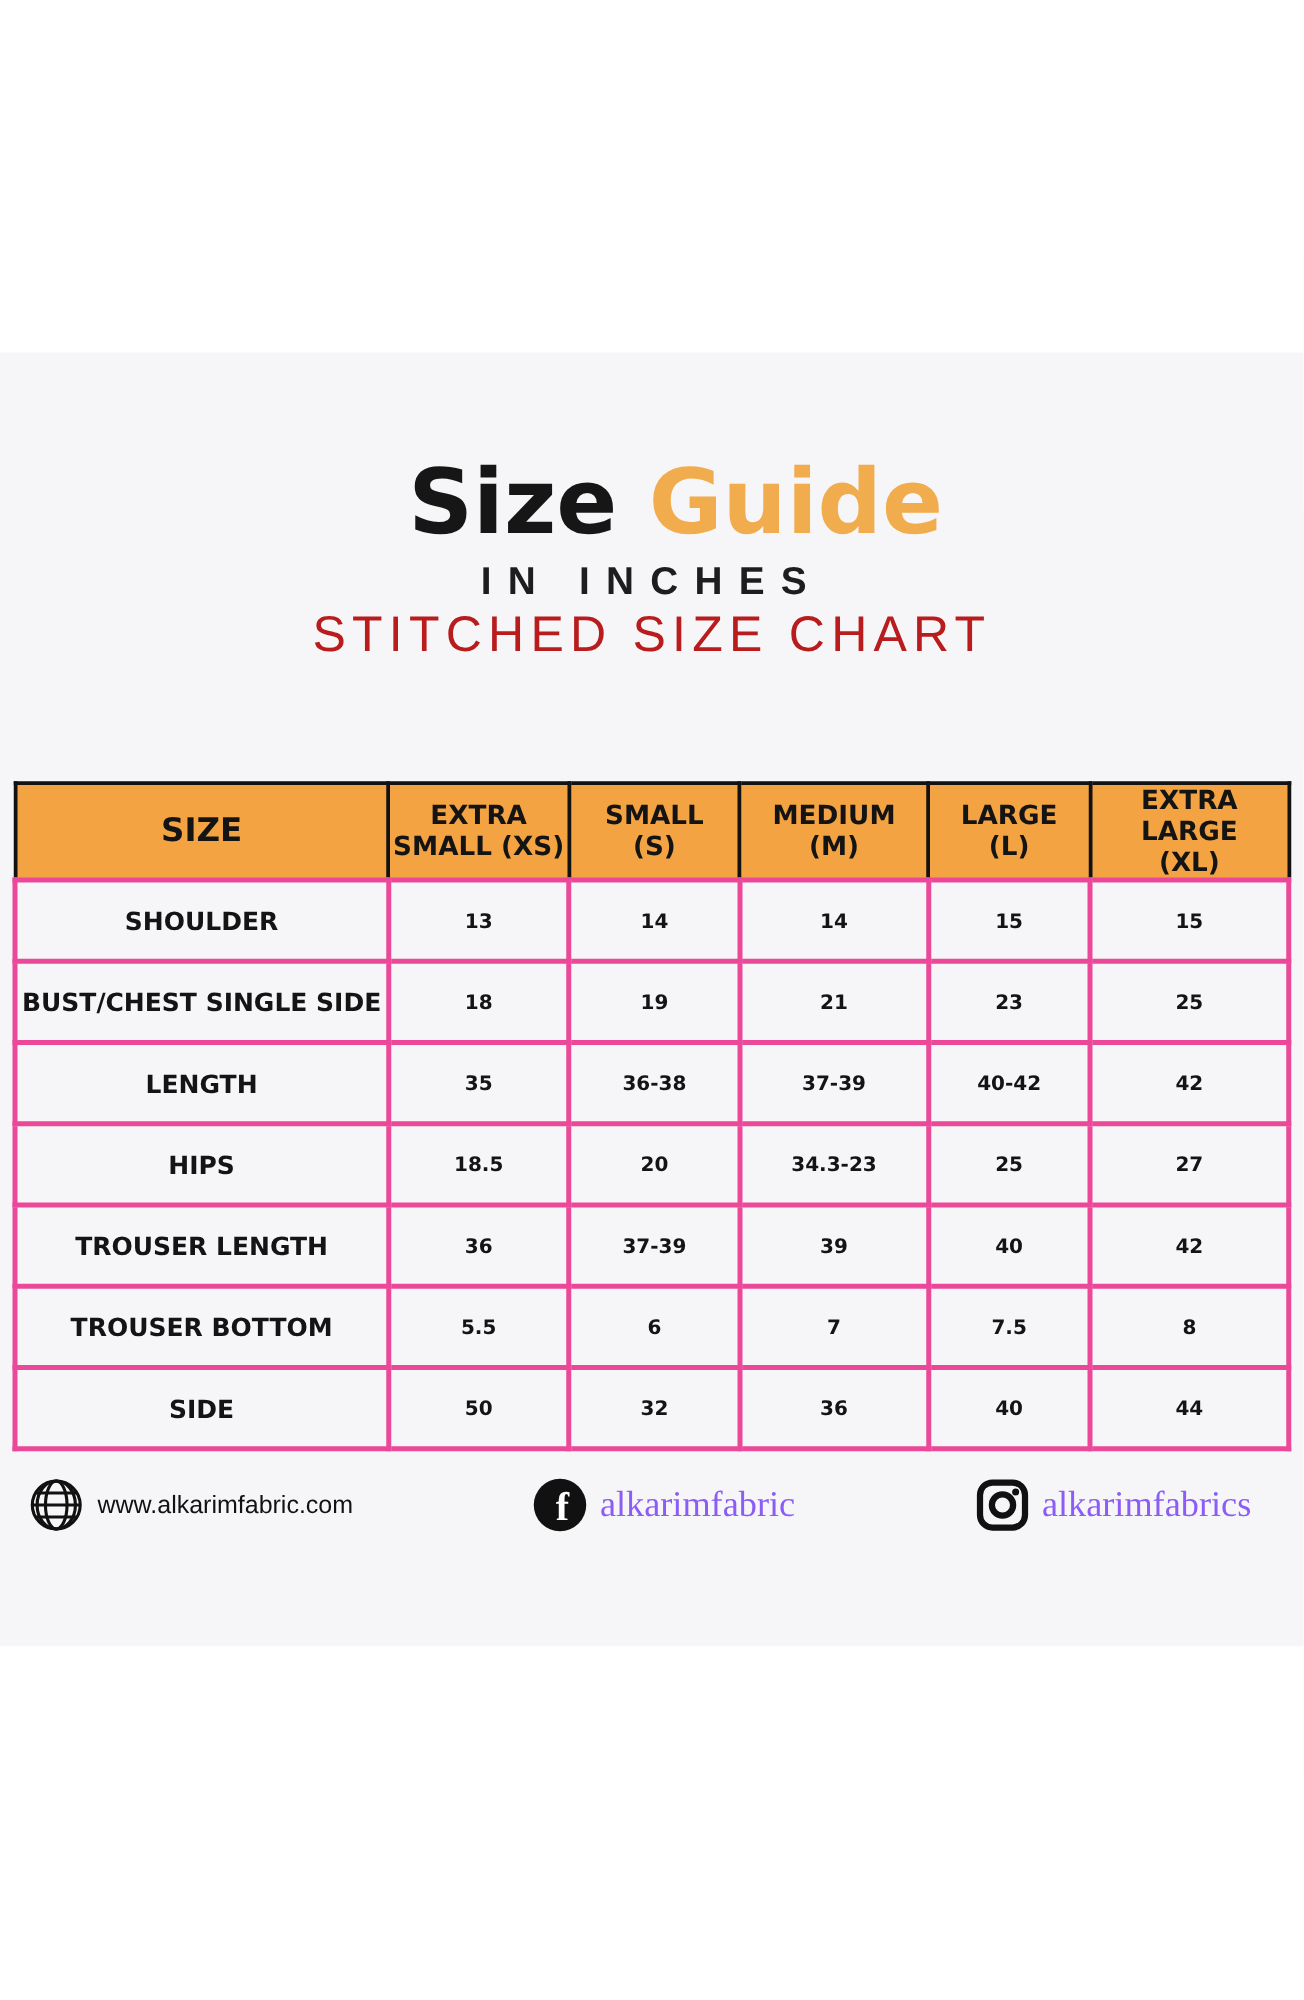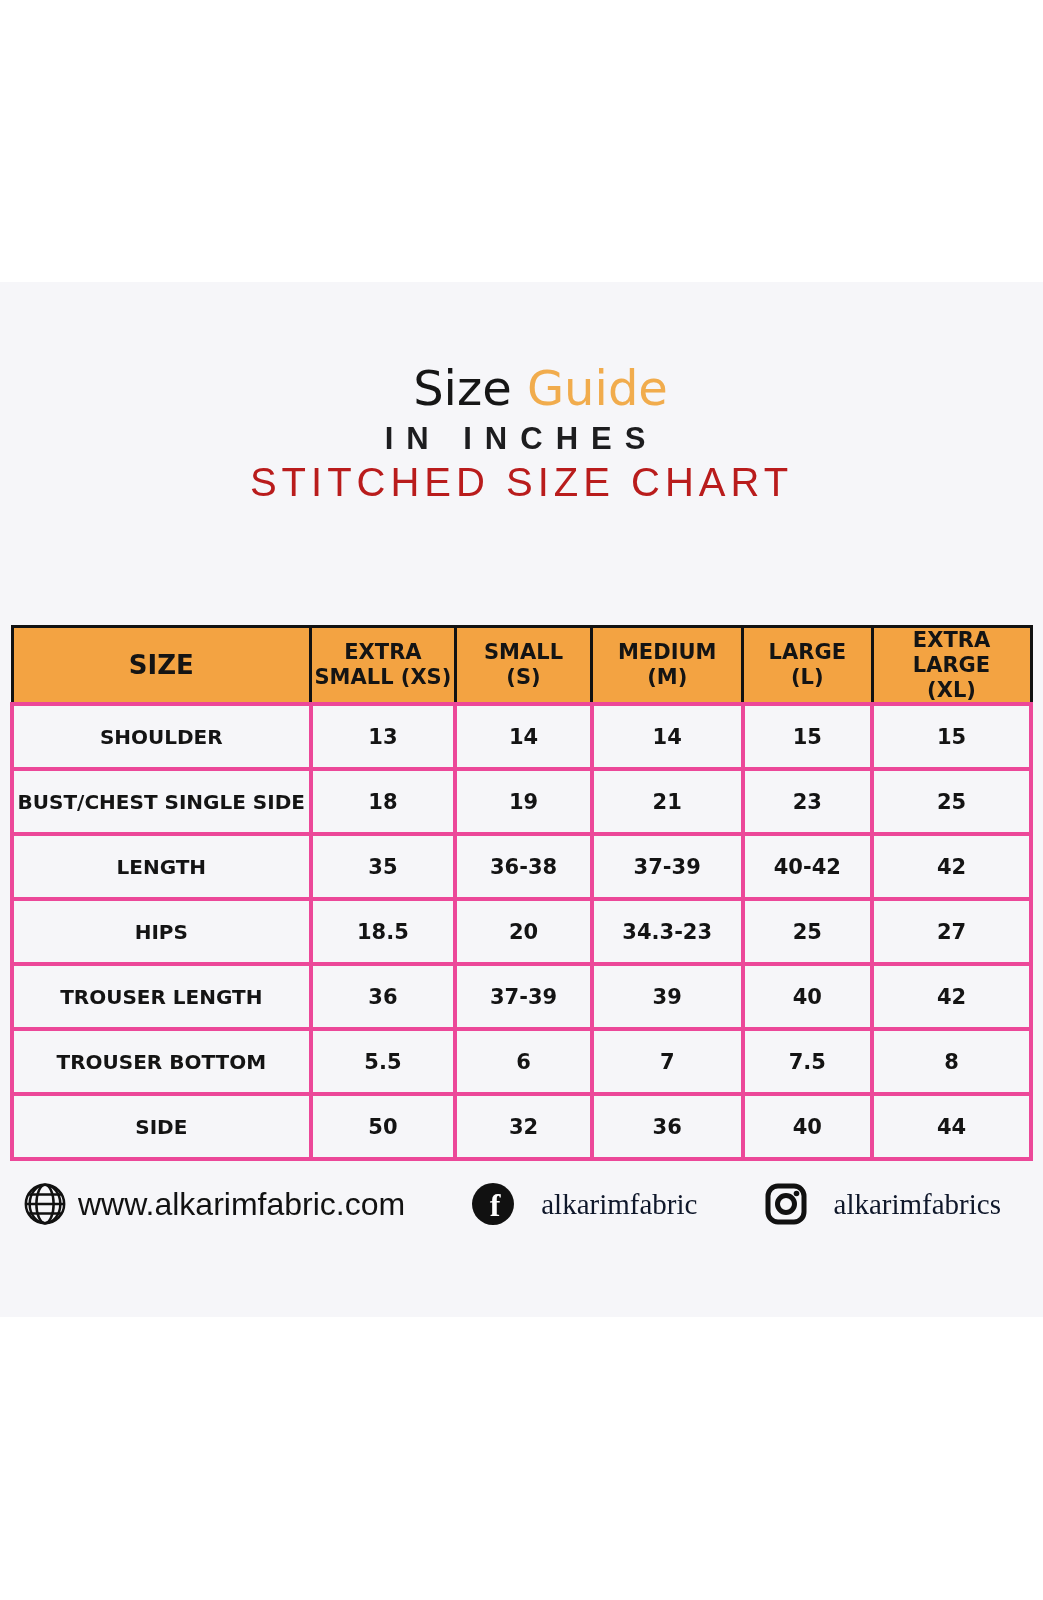--- a/index.html
+++ b/index.html
@@ -8,21 +8,21 @@
     font-family:"DejaVu Sans","Liberation Sans",sans-serif;color:#161616;
     overflow:hidden;
   }
   .panel{
     position:absolute;left:0;top:282px;width:1043px;height:1035px;
     background:#f6f6f9;
   }
   
   .titleblock{position:absolute;top:362px;left:0;width:1043px;text-align:center;}
   .main-title{
-    font-size:48px;font-weight:400;letter-spacing:0px;line-height:1.1;
+    font-size:72px;font-weight:700;letter-spacing:0px;line-height:1.1;
     color:#161616;white-space:nowrap;margin-left:38px;
   }
   .main-title .word-orange{color:#f1ac4d;}
   .sub1{
     margin-top:6px;font-family:"Liberation Sans",sans-serif;font-weight:700;
     font-size:31px;letter-spacing:13px;color:#1d1d1f;
   }
   .sub2{
     margin-top:3px;font-family:"Liberation Sans",sans-serif;font-weight:400;
     font-size:40px;letter-spacing:5px;color:#b91c1c;
@@ -39,33 +39,33 @@
     font-size:21px;font-weight:700;line-height:1.18;color:#141414;
     white-space:pre-line;text-align:center;padding:0 2px;
   }
   table.sizechart thead th.first{font-size:26px;}
   table.sizechart tbody th,
   table.sizechart tbody td{
     border:4px solid #ec4899;height:61px;text-align:center;
     font-weight:700;color:#141414;background:transparent;padding:0 2px;
   }
   table.sizechart tbody th{font-size:20px;}
-  table.sizechart tbody td{font-size:21px;margin-left:16px;}
+  table.sizechart tbody td{font-size:16px;margin-left:16px;}
   
   .footer{
     position:absolute;top:1168px;left:0;width:1043px;height:72px;
     display:flex;align-items:center;justify-content:space-between;
     box-sizing:border-box;padding:0 42px 0 22px;
   }
   .fitem{display:flex;align-items:center;gap:10px;}
   .flabel-sans{
-    font-family:"Liberation Sans",sans-serif;font-size:32px;color:#121212;
+    font-family:"Liberation Sans",sans-serif;font-size:20px;color:#121212;
   }
   .flabel-serif{
-    font-family:"Liberation Serif","DejaVu Serif",serif;font-size:29px;color:#0f172a;margin-left:16px;
+    font-family:"Liberation Serif","DejaVu Serif",serif;font-size:29px;color:#8b5cf6;
   }
   .icon{display:inline-block;line-height:0;}
 </style>
 </head>
 <body>
 
 <div class="panel"></div>
 
 <div class="titleblock">
   <div class="main-title"><span>Size</span><span> </span><span class="word-orange">Guide</span></div>

